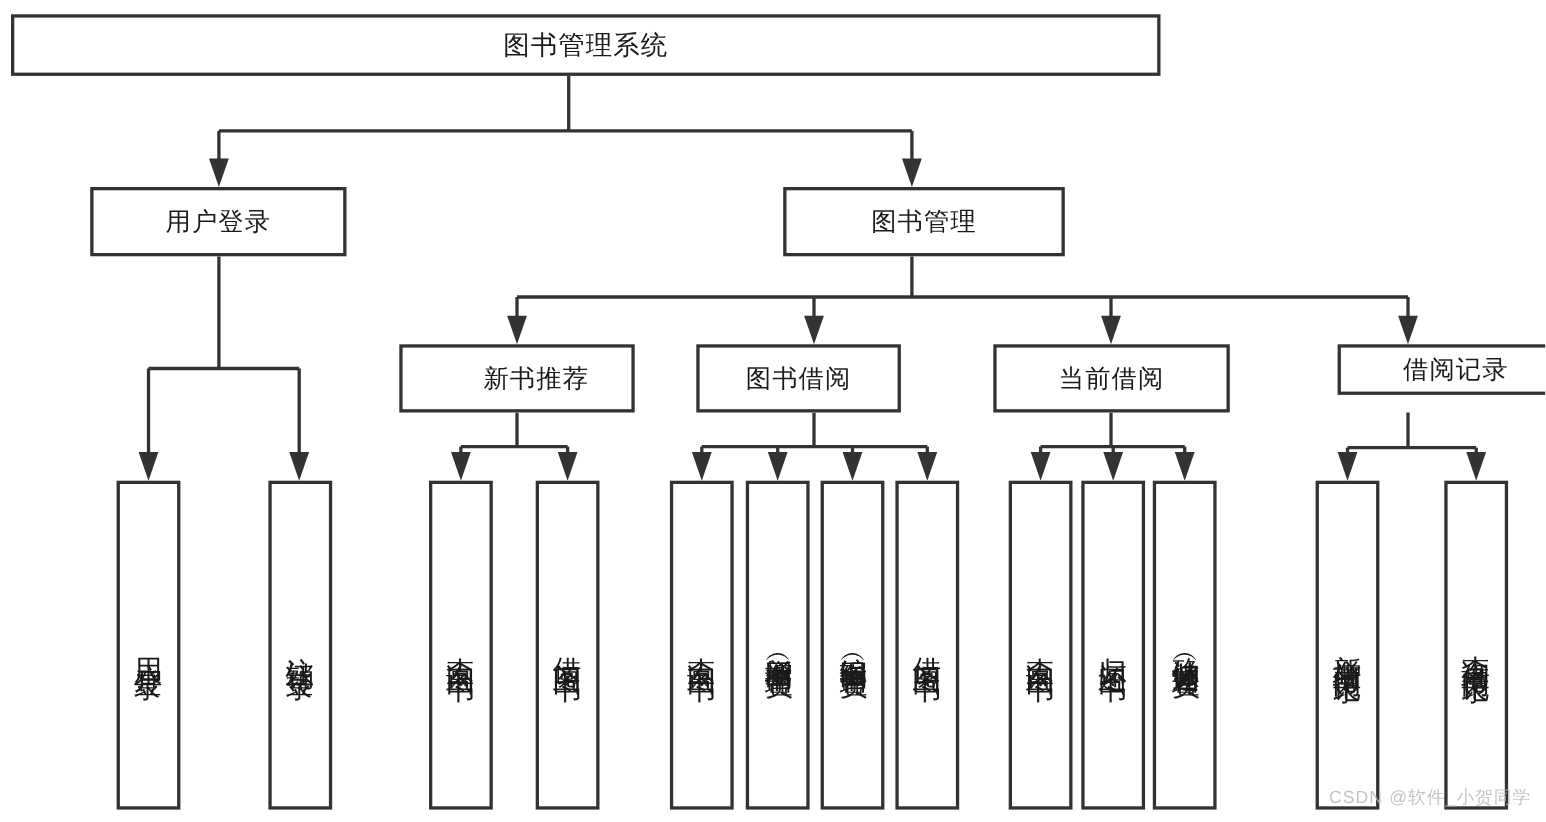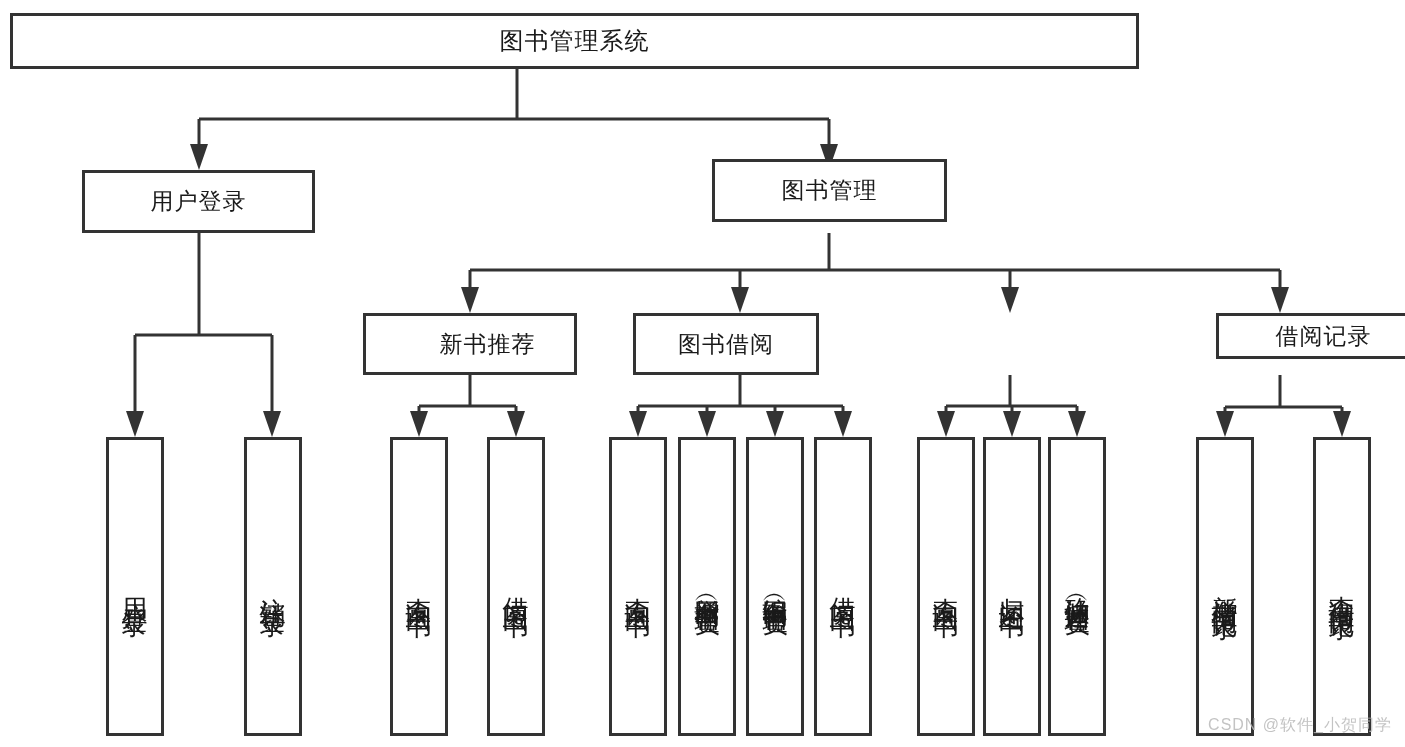--- a/index.html
+++ b/index.html
@@ -122,37 +122,40 @@
       <polygon points="766,411 784,411 775,437"></polygon>
       <polygon points="834,411 852,411 843,437"></polygon>
       <polygon points="937,411 955,411 946,437"></polygon>
       <polygon points="1003,411 1021,411 1012,437"></polygon>
       <polygon points="1068,411 1086,411 1077,437"></polygon>
       <polygon points="1216,411 1234,411 1225,437"></polygon>
       <polygon points="1333,411 1351,411 1342,437"></polygon>
     </g>
   </svg>
 
-  <div class="hbox" style="left:10px;top:13px;width:1129px;height:56px;font-size:24px;">
+  <div class="hbox" style="left:10px;top:13px;width:1045px;height:56px;font-size:24px;">
     <span>图书管理系统</span>
   </div>
 
   <div class="hbox" style="left:82px;top:170px;width:233px;height:63px;">
     <span>用户登录</span>
   </div>
-  <div class="hbox" style="left:712px;top:159px;width:235px;height:63px;font-family:Liberation Mono, monospace;">
+  <div class="hbox" style="left:712px;top:170px;width:256px;height:63px;font-family:Liberation Mono, monospace;">
     <span>图书管理</span>
   </div>
 
   <div class="hbox" style="left:363px;top:313px;width:214px;height:62px;padding-left:35px;">
     <span>新书推荐</span>
   </div>
   <div class="hbox" style="left:633px;top:313px;width:186px;height:62px;">
     <span>图书借阅</span>
   </div>
+  <div class="hbox" style="left:903px;top:313px;width:215px;height:62px;">
+    <span>当前借阅</span>
+  </div>
   <div class="hbox" style="left:1172px;top:313px;width:215px;height:46px;margin-left:44px;">
     <span>借阅记录</span>
   </div>
 
   <div class="vbox" style="left:106px;">
     <span>用户登录</span>
   </div>
   <div class="vbox" style="left:244px;">
     <span>注销登录</span>
   </div>

